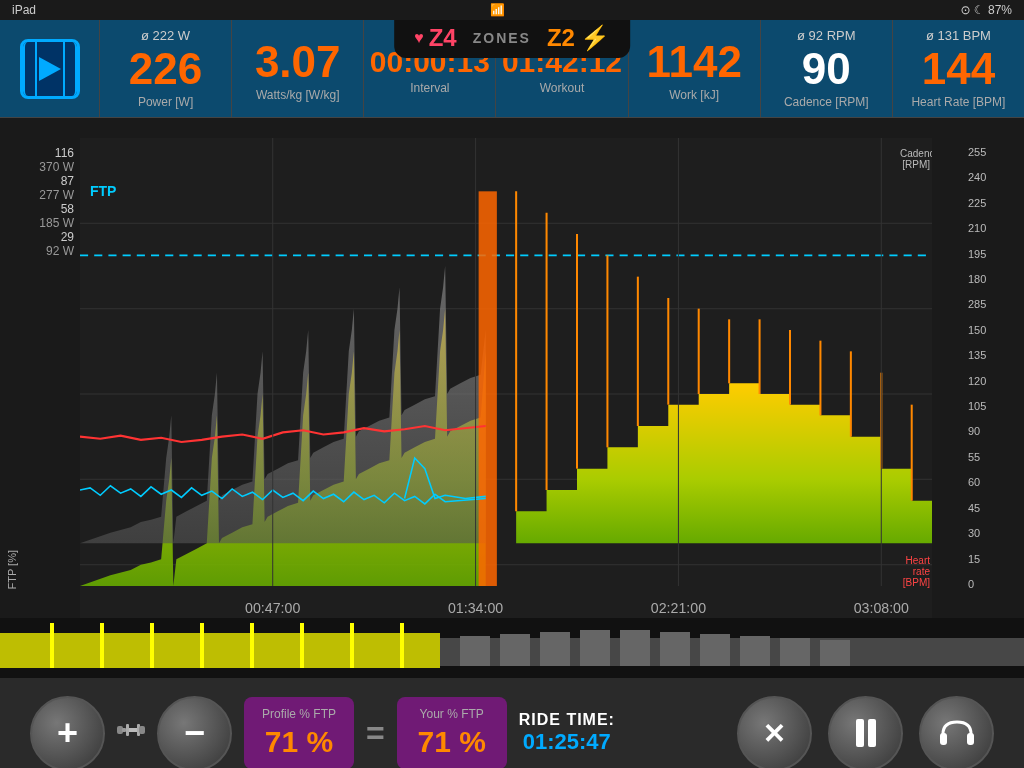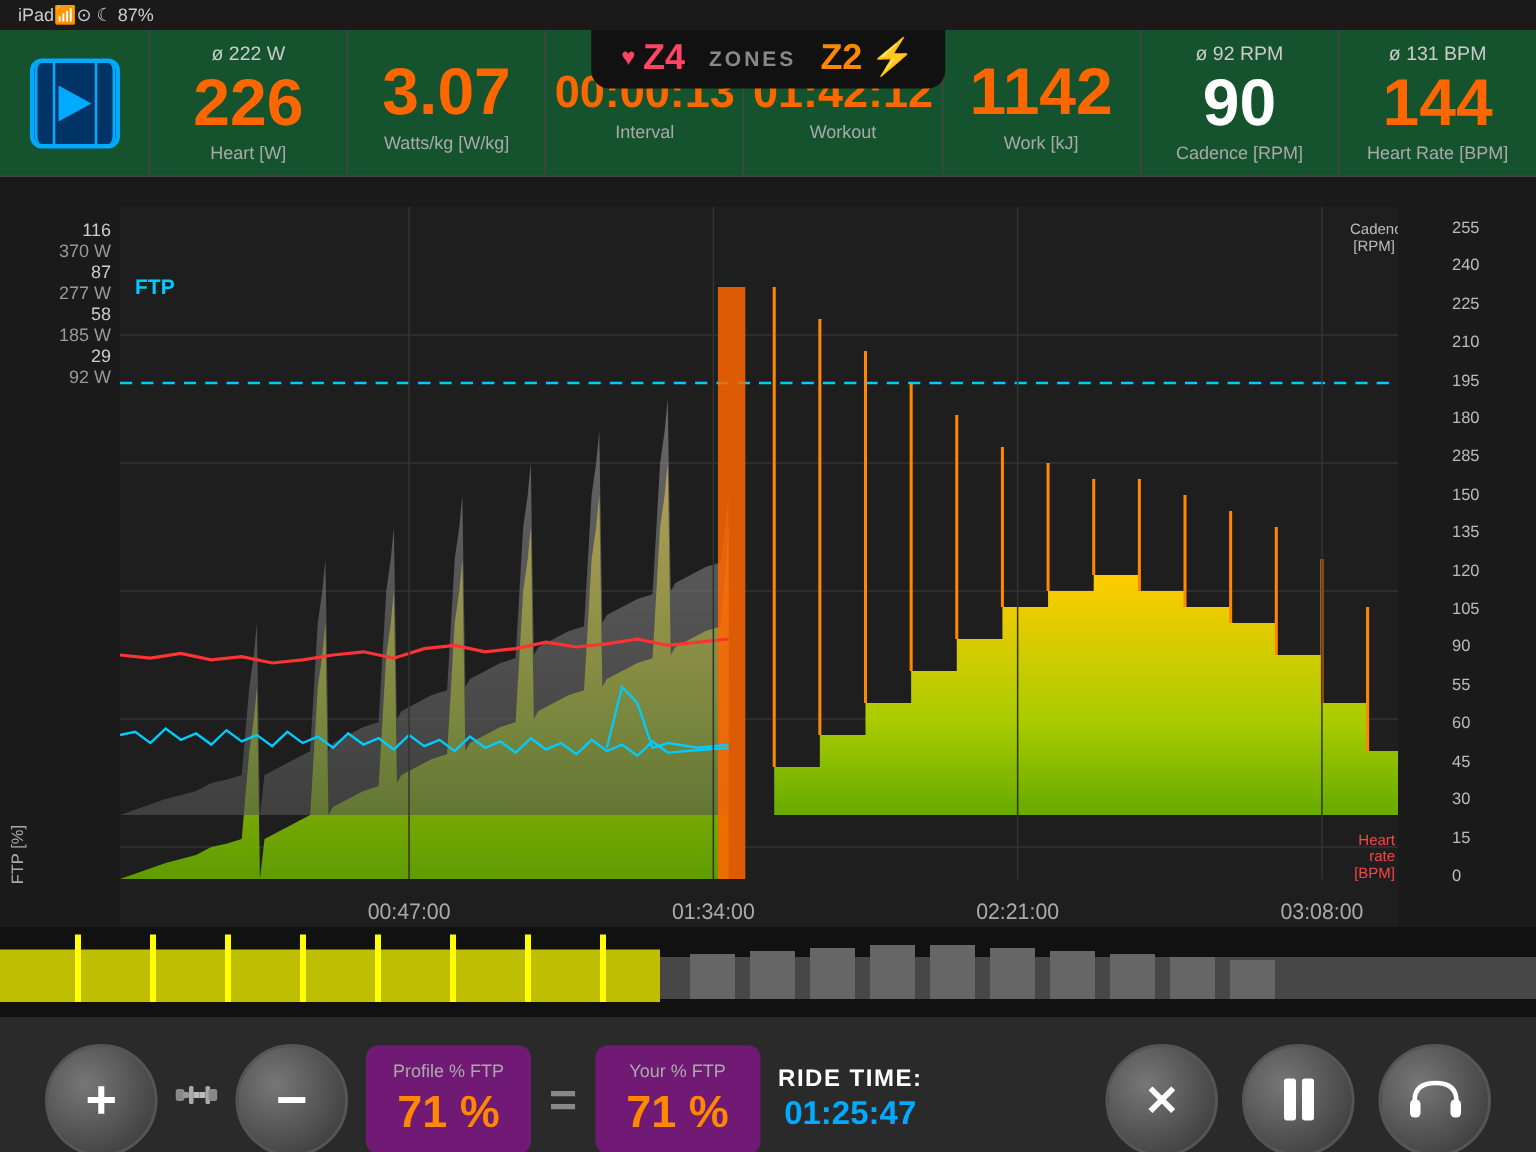--- a/index.html
+++ b/index.html
@@ -9,21 +9,21 @@
       background: #1a1a1a;
       font-family: -apple-system, 'Helvetica Neue', Arial, sans-serif;
       overflow: hidden;
       color: white;
     }
 
     
     .top-bar {
       display: flex;
       align-items: stretch;
-      background: #14532d;
+      background: #0c4a6e;
       border-bottom: 1px solid #444;
       height: 118px;
     }
 
     .top-left-icon {
       width: 100px;
       display: flex;
       align-items: center;
       justify-content: center;
       border-right: 1px solid #444;
@@ -130,21 +130,21 @@
 
     
     .status-bar {
       position: absolute;
       top: 0;
       left: 0;
       right: 0;
       height: 20px;
       display: flex;
       align-items: center;
-      justify-content: flex-start;
+      justify-content: space-between;
       padding: 0 12px;
       font-size: 12px;
       color: #ccc;
       background: #1a1a1a;
       z-index: 10;
     }
 
     
     .chart-container {
       position: relative;
@@ -335,21 +335,21 @@
 
     <div class="top-left-icon">
       <div class="film-icon">
         <div class="play-triangle"></div>
       </div>
     </div>
 
     <div class="stat-cell">
       <div class="stat-avg">ø 222 W</div>
       <div class="stat-value orange">226</div>
-      <div class="stat-label">Heart [W]</div>
+      <div class="stat-label">Power [W]</div>
     </div>
     <div class="stat-cell">
       <div class="stat-avg"></div>
       <div class="stat-value orange">3.07</div>
       <div class="stat-label">Watts/kg [W/kg]</div>
     </div>
     <div class="stat-cell">
       <div class="stat-avg"></div>
       <div class="stat-value orange" style="font-size:30px;">00:00:13</div>
       <div class="stat-label">Interval</div>

